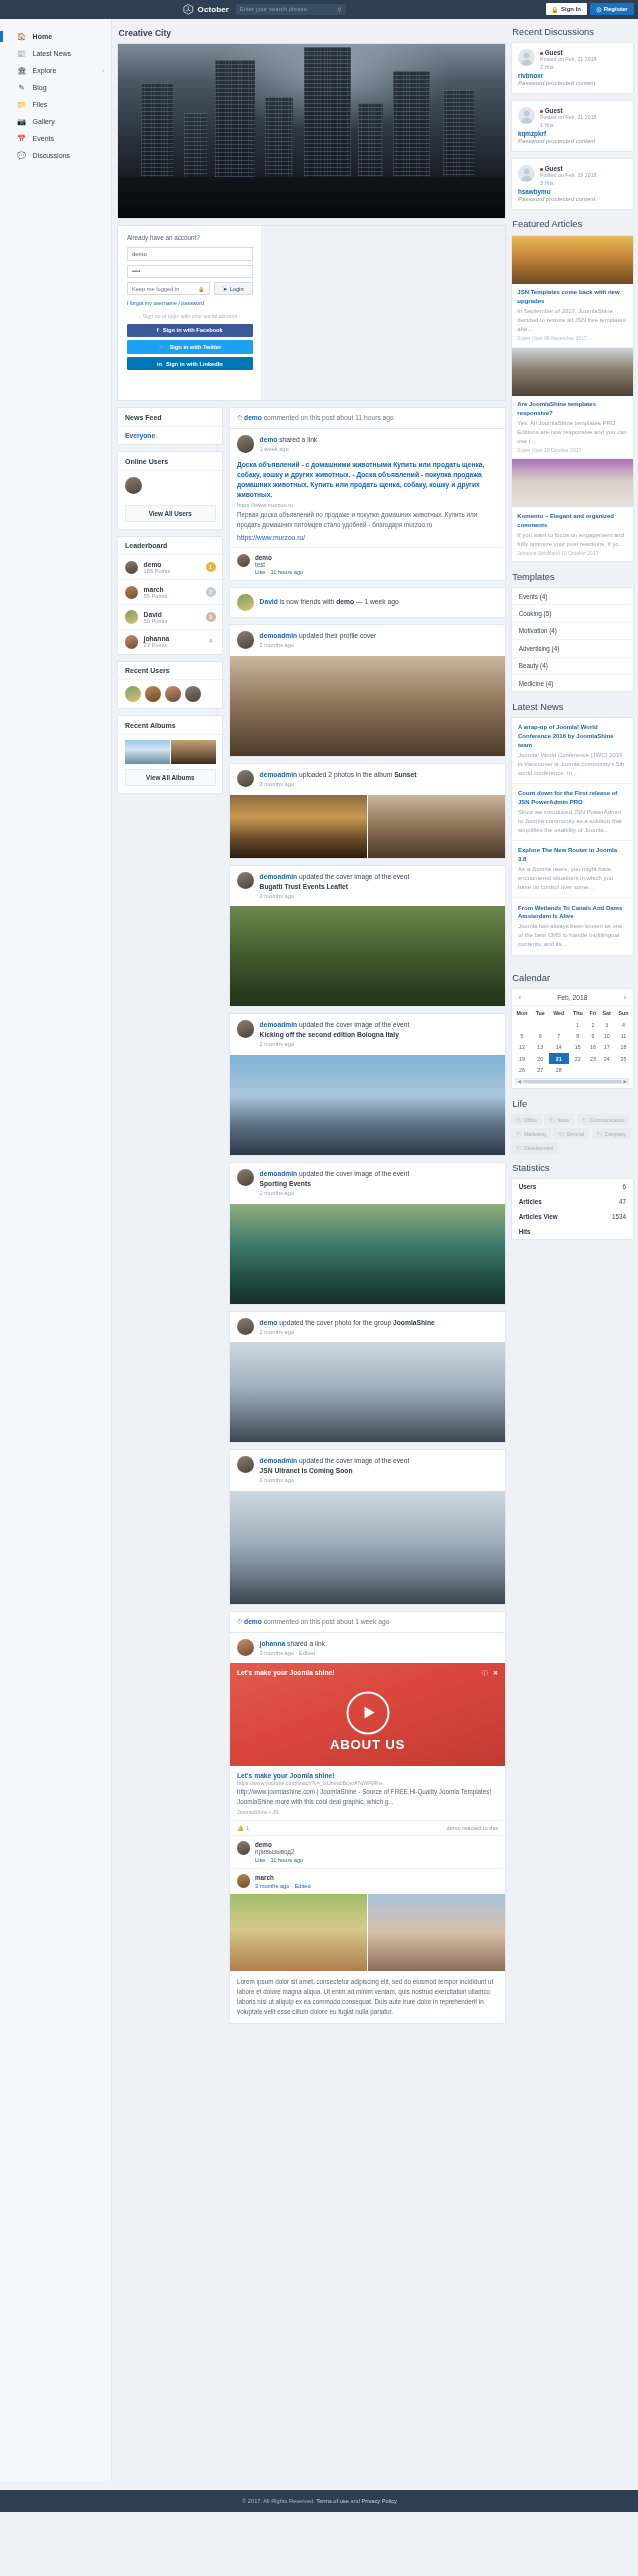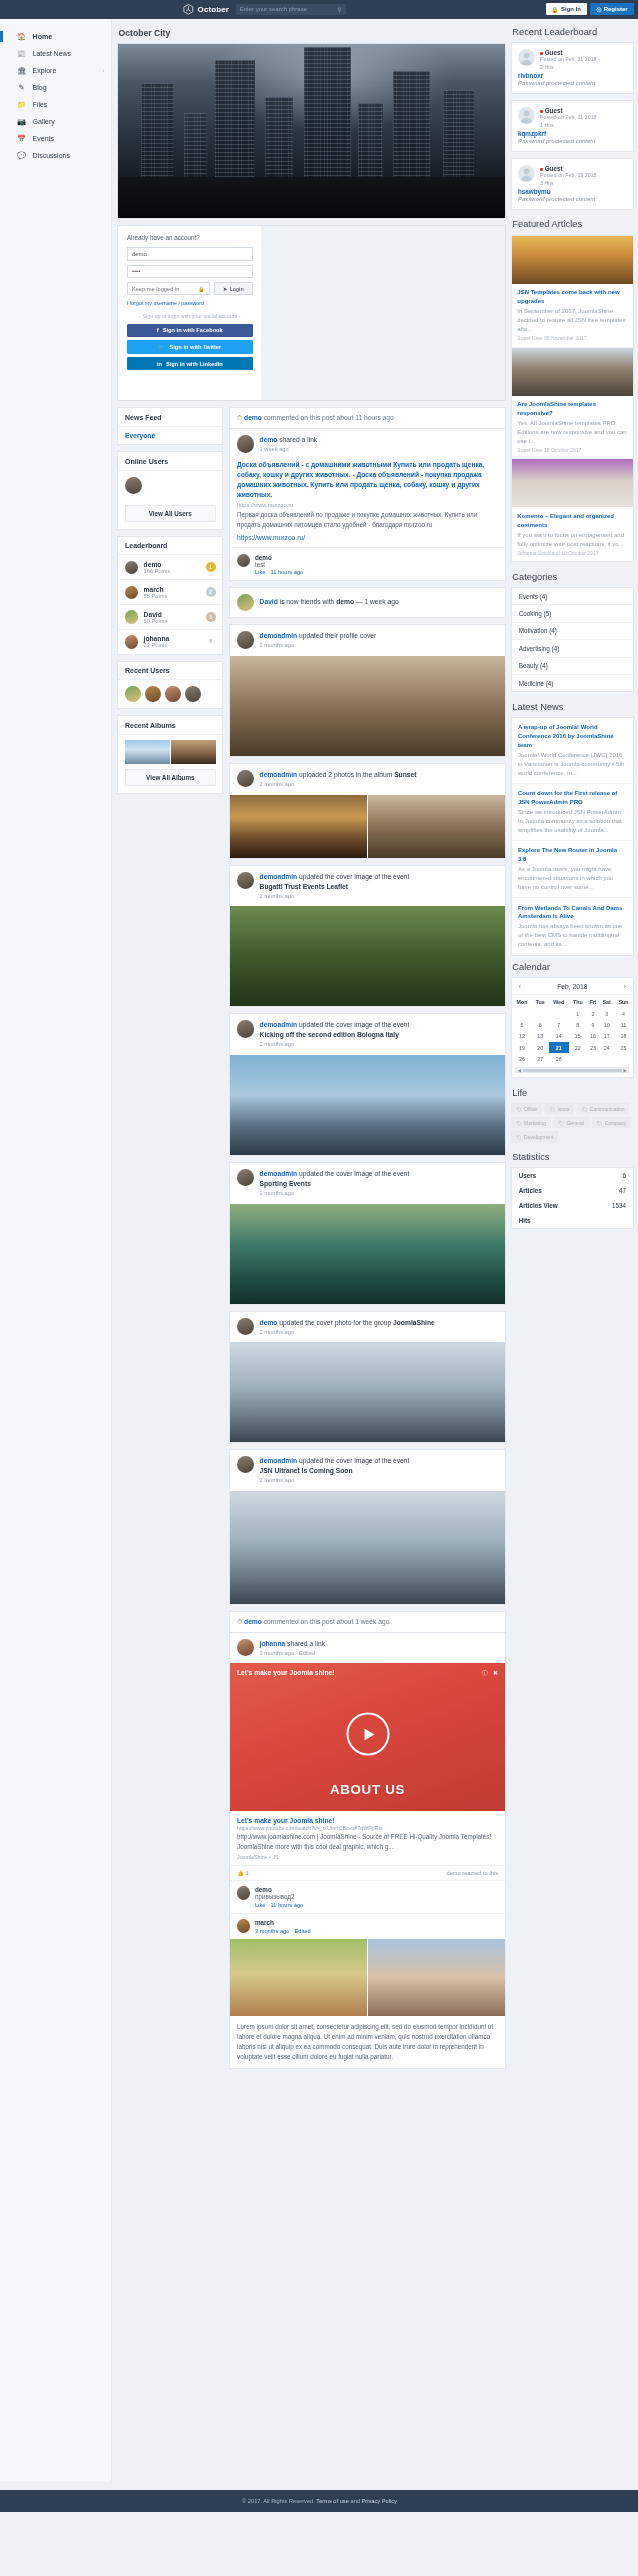--- a/index.html
+++ b/index.html
@@ -207,21 +207,21 @@
   .ph-hike    { background: linear-gradient(180deg,#cfd8e0 0%,#9fb0bd 45%,#6b7a87 75%,#3b454e 100%); }
   .ph-green   { background: linear-gradient(180deg,#6d8a4e 0%,#405a2c 50%,#22331a 100%); }
   .ph-couple  { background: linear-gradient(180deg,#c9b79d 0%,#8b7257 50%,#4a3b2a 100%); }
   .ph-album-a { background: linear-gradient(180deg,#9ec9e8 0%,#cfe3f2 40%,#6d8ba0 100%); }
   .ph-album-b { background: linear-gradient(180deg,#c2a07a 0%,#7d5f43 60%,#3a2b1e 100%); }
   .photo-grid { display: flex; gap: 1.3px; }
   .photo-grid > div { flex: 1; height: 63px; }
 
   
   .vid {
-    position: relative; height: 148px;
+    position: relative; height: 103px;
     background: linear-gradient(160deg,#e35b4d 0%,#d9463c 45%,#c13b34 100%);
     color: #fff;
   }
   .vid-top { font-size: 6.7px; font-weight: bold; padding: 6px 6.7px; }
   .vid-x { position: absolute; top: 5.3px; right: 6.7px; display: flex; gap: 5.3px; font-size: 6px; opacity: .85; }
   .vid-circle {
     position: absolute; left: 50%; top: 48%; transform: translate(-50%,-50%);
     width: 43px; height: 43px; border-radius: 50%; border: 2px solid #fff;
     display: flex; align-items: center; justify-content: center;
   }
@@ -414,21 +414,21 @@
       <span>Events</span>
     </div>
     <div class="nav-item">
       <span class="nav-ico">💬</span>
       <span>Discussions</span>
     </div>
   </nav>
 
   <main class="center">
 
-    <h1 class="page-title">October City</h1>
+    <h1 class="page-title">Creative City</h1>
 
     <section class="hero">
       <div class="hero-sky"></div>
       <div class="bld" style="left:6%;width:32px;height:100px;"></div>
       <div class="bld" style="left:17%;width:22.6px;height:70px;"></div>
       <div class="bld" style="left:25%;width:40px;height:123px;"></div>
       <div class="bld" style="left:38%;width:28px;height:86px;"></div>
       <div class="bld" style="left:48%;width:47px;height:136px;"></div>
       <div class="bld" style="left:62%;width:25px;height:80px;"></div>
       <div class="bld" style="left:71%;width:37px;height:112px;"></div>
@@ -744,21 +744,21 @@
           <div class="para">Lorem ipsum dolor sit amet, consectetur adipiscing elit, sed do eiusmod tempor incididunt ut labore et dolore magna aliqua. Ut enim ad minim veniam, quis nostrud exercitation ullamco laboris nisi ut aliquip ex ea commodo consequat. Duis aute irure dolor in reprehenderit in voluptate velit esse cillum dolore eu fugiat nulla pariatur.</div>
         </article>
 
 
       </section>
     </div>
   </main>
 
   <aside class="rightcol">
 
-    <h3 class="sec-title">Recent Leaderboard</h3>
+    <h3 class="sec-title">Recent Discussions</h3>
     <div class="card">
       <div class="disc">
         <div class="disc-top">
           <div class="av a-guest">
             <svg viewBox="0 0 24 24" width="17.3" height="17.3">
                 <circle cx="12" cy="9" r="4" fill="#c3ccd5"></circle>
                 <path d="M4 23c0-5 4-8 8-8s8 3 8 8z" fill="#c3ccd5"></path>
               </svg>
           </div>
           <div>
@@ -837,21 +837,21 @@
       <div>
         <div class="fa-img fa-3"></div>
         <div class="fa-body" style="border-bottom:0">
           <a class="fa-title">Komento – Elegant and organized comments</a>
           <div class="fa-desc">If you want to focus on engagement and fully optimize your post reactions, if yo...</div>
           <div class="fa-by">Johanna Strickland 10 October 2017</div>
         </div>
       </div>
     </div>
 
-    <h3 class="sec-title" style="margin-top:9.3px">Categories</h3>
+    <h3 class="sec-title" style="margin-top:9.3px">Templates</h3>
     <div class="card">
       <div class="cat-row">Events (4)</div>
       <div class="cat-row">Cooking (5)</div>
       <div class="cat-row">Motivation (4)</div>
       <div class="cat-row">Advertising (4)</div>
       <div class="cat-row">Beauty (4)</div>
       <div class="cat-row">Medicine (4)</div>
     </div>
 
     <h3 class="sec-title" style="margin-top:9.3px">Latest News</h3>
@@ -867,21 +867,21 @@
       <div class="news-row">
         <a class="news-t">Explore The New Router in Joomla 3.8</a>
         <div class="news-d">As a Joomla users, you might have encountered situations in which you have no control over some...</div>
       </div>
       <div class="news-row">
         <a class="news-t">From Wetlands To Canals And Dams Amsterdam Is Alive</a>
         <div class="news-d">Joomla has always been known as one of the best CMS to handle multilingual contents, and its...</div>
       </div>
     </div>
 
-    <h3 class="sec-title" style="margin-top:6px">Calendar</h3>
+    <h3 class="sec-title" style="margin-top:17px">Calendar</h3>
     <div class="card">
       <div class="cal-head">
         <span class="cal-arrow">‹</span>
         <span>Feb, 2018</span>
         <span class="cal-arrow">›</span>
       </div>
       <table class="cal">
         <thead>
           <tr>
             <th>Mon</th>

